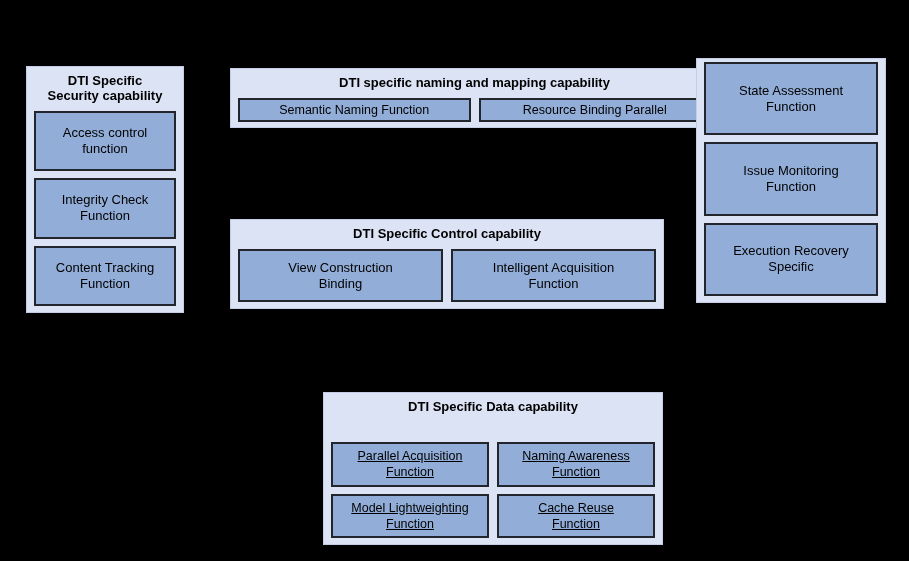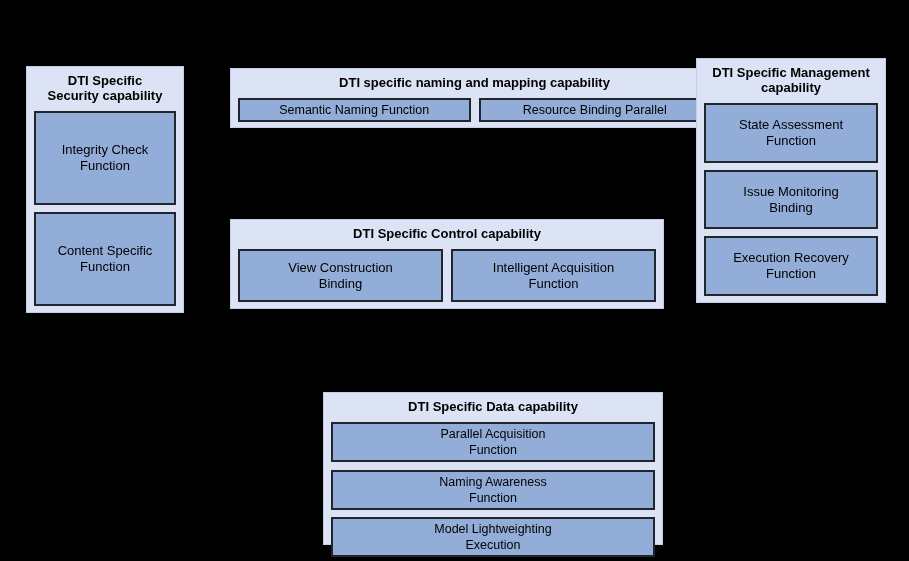--- a/index.html
+++ b/index.html
@@ -50,23 +50,24 @@
   .fn-area.row {
     flex-direction: row;
     gap: 8px;
   }
   .fn-area.grid {
     flex-direction: column;
     gap: 7px;
   }
   .fn-row {
     display: flex;
-    flex-direction: column;
+    flex-direction: row;
     gap: 8px;
     flex: 1;
+    text-decoration: underline;
   }
   .fn-box {
     background: #92aed8;
     border: 2px solid #23252d;
     box-sizing: border-box;
     flex: 1;
     display: flex;
     align-items: center;
     justify-content: center;
     text-align: center;
@@ -80,69 +81,69 @@
 </style>
 </head>
 <body>
 
 <div id="canvas">
 
   <div class="panel" style="left:26px; top:66px; width:158px; height:247px;">
     <div class="panel-title">DTI Specific
 Security capability</div>
     <div class="fn-area stack">
+      <div class="fn-box">Access control
+function</div>
       <div class="fn-box">Integrity Check
 Function</div>
-      <div class="fn-box">Content Specific
+      <div class="fn-box">Content Tracking
 Function</div>
     </div>
   </div>
 
   <div class="panel" style="left:230px; top:68px; width:489px; height:60px;">
     <div class="panel-title">DTI specific naming and mapping capability</div>
     <div class="fn-area row">
       <div class="fn-box small">Semantic Naming Function</div>
       <div class="fn-box small">Resource Binding Parallel</div>
     </div>
   </div>
 
   <div class="panel" style="left:696px; top:58px; width:190px; height:245px;">
-    <div class="panel-title">DTI Specific Management
-capability</div>
     <div class="fn-area stack">
       <div class="fn-box">State Assessment
 Function</div>
       <div class="fn-box">Issue Monitoring
-Binding</div>
+Function</div>
       <div class="fn-box">Execution Recovery
-Function</div>
+Specific</div>
     </div>
   </div>
 
   <div class="panel" style="left:230px; top:219px; width:434px; height:90px;">
     <div class="panel-title">DTI Specific Control capability</div>
     <div class="fn-area row">
       <div class="fn-box">View Construction
 Binding</div>
       <div class="fn-box">Intelligent Acquisition
 Function</div>
     </div>
   </div>
 
-  <div class="panel" style="left:323px; top:392px; width:340px; height:153px;">
+  <div class="panel" style="left:323px; top:392px; width:340px; height:153px;gap:20px;">
     <div class="panel-title">DTI Specific Data capability</div>
     <div class="fn-area grid">
       <div class="fn-row">
         <div class="fn-box small">Parallel Acquisition
 Function</div>
         <div class="fn-box small">Naming Awareness
 Function</div>
       </div>
       <div class="fn-row">
         <div class="fn-box small">Model Lightweighting
-Execution</div>
+Function</div>
         <div class="fn-box small">Cache Reuse
 Function</div>
       </div>
     </div>
   </div>
 
 </div>
 
 </body></html>

